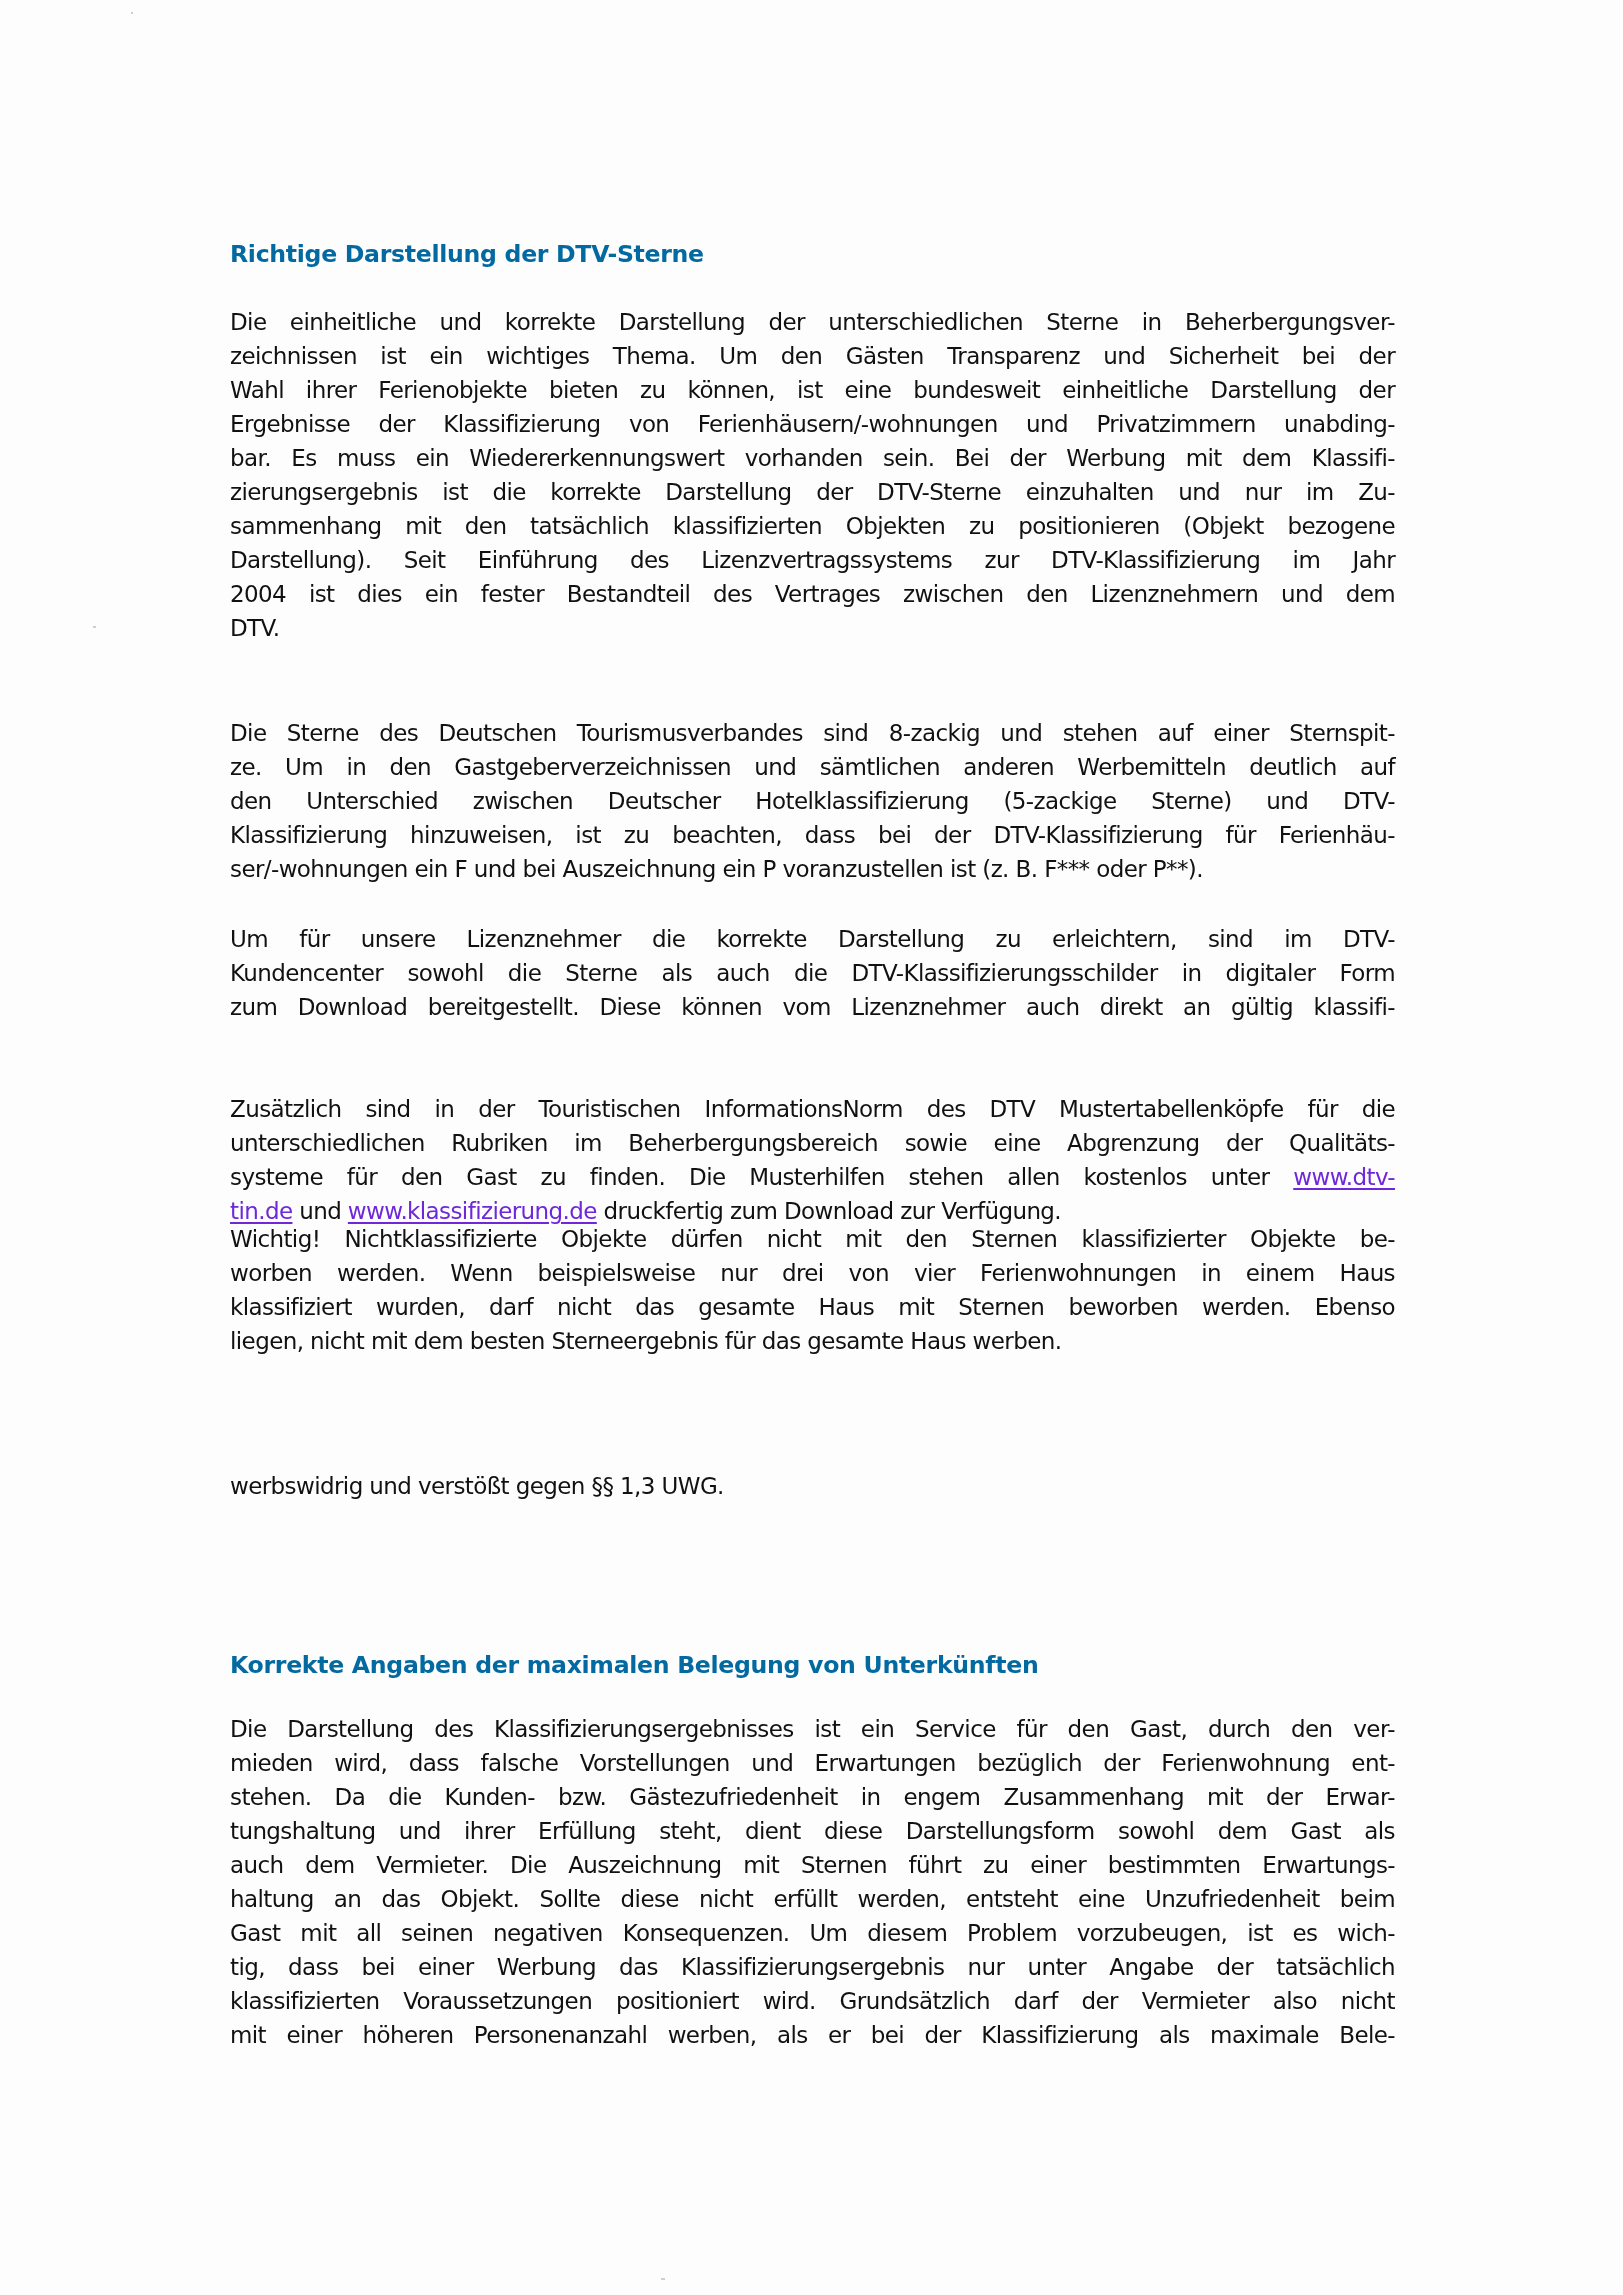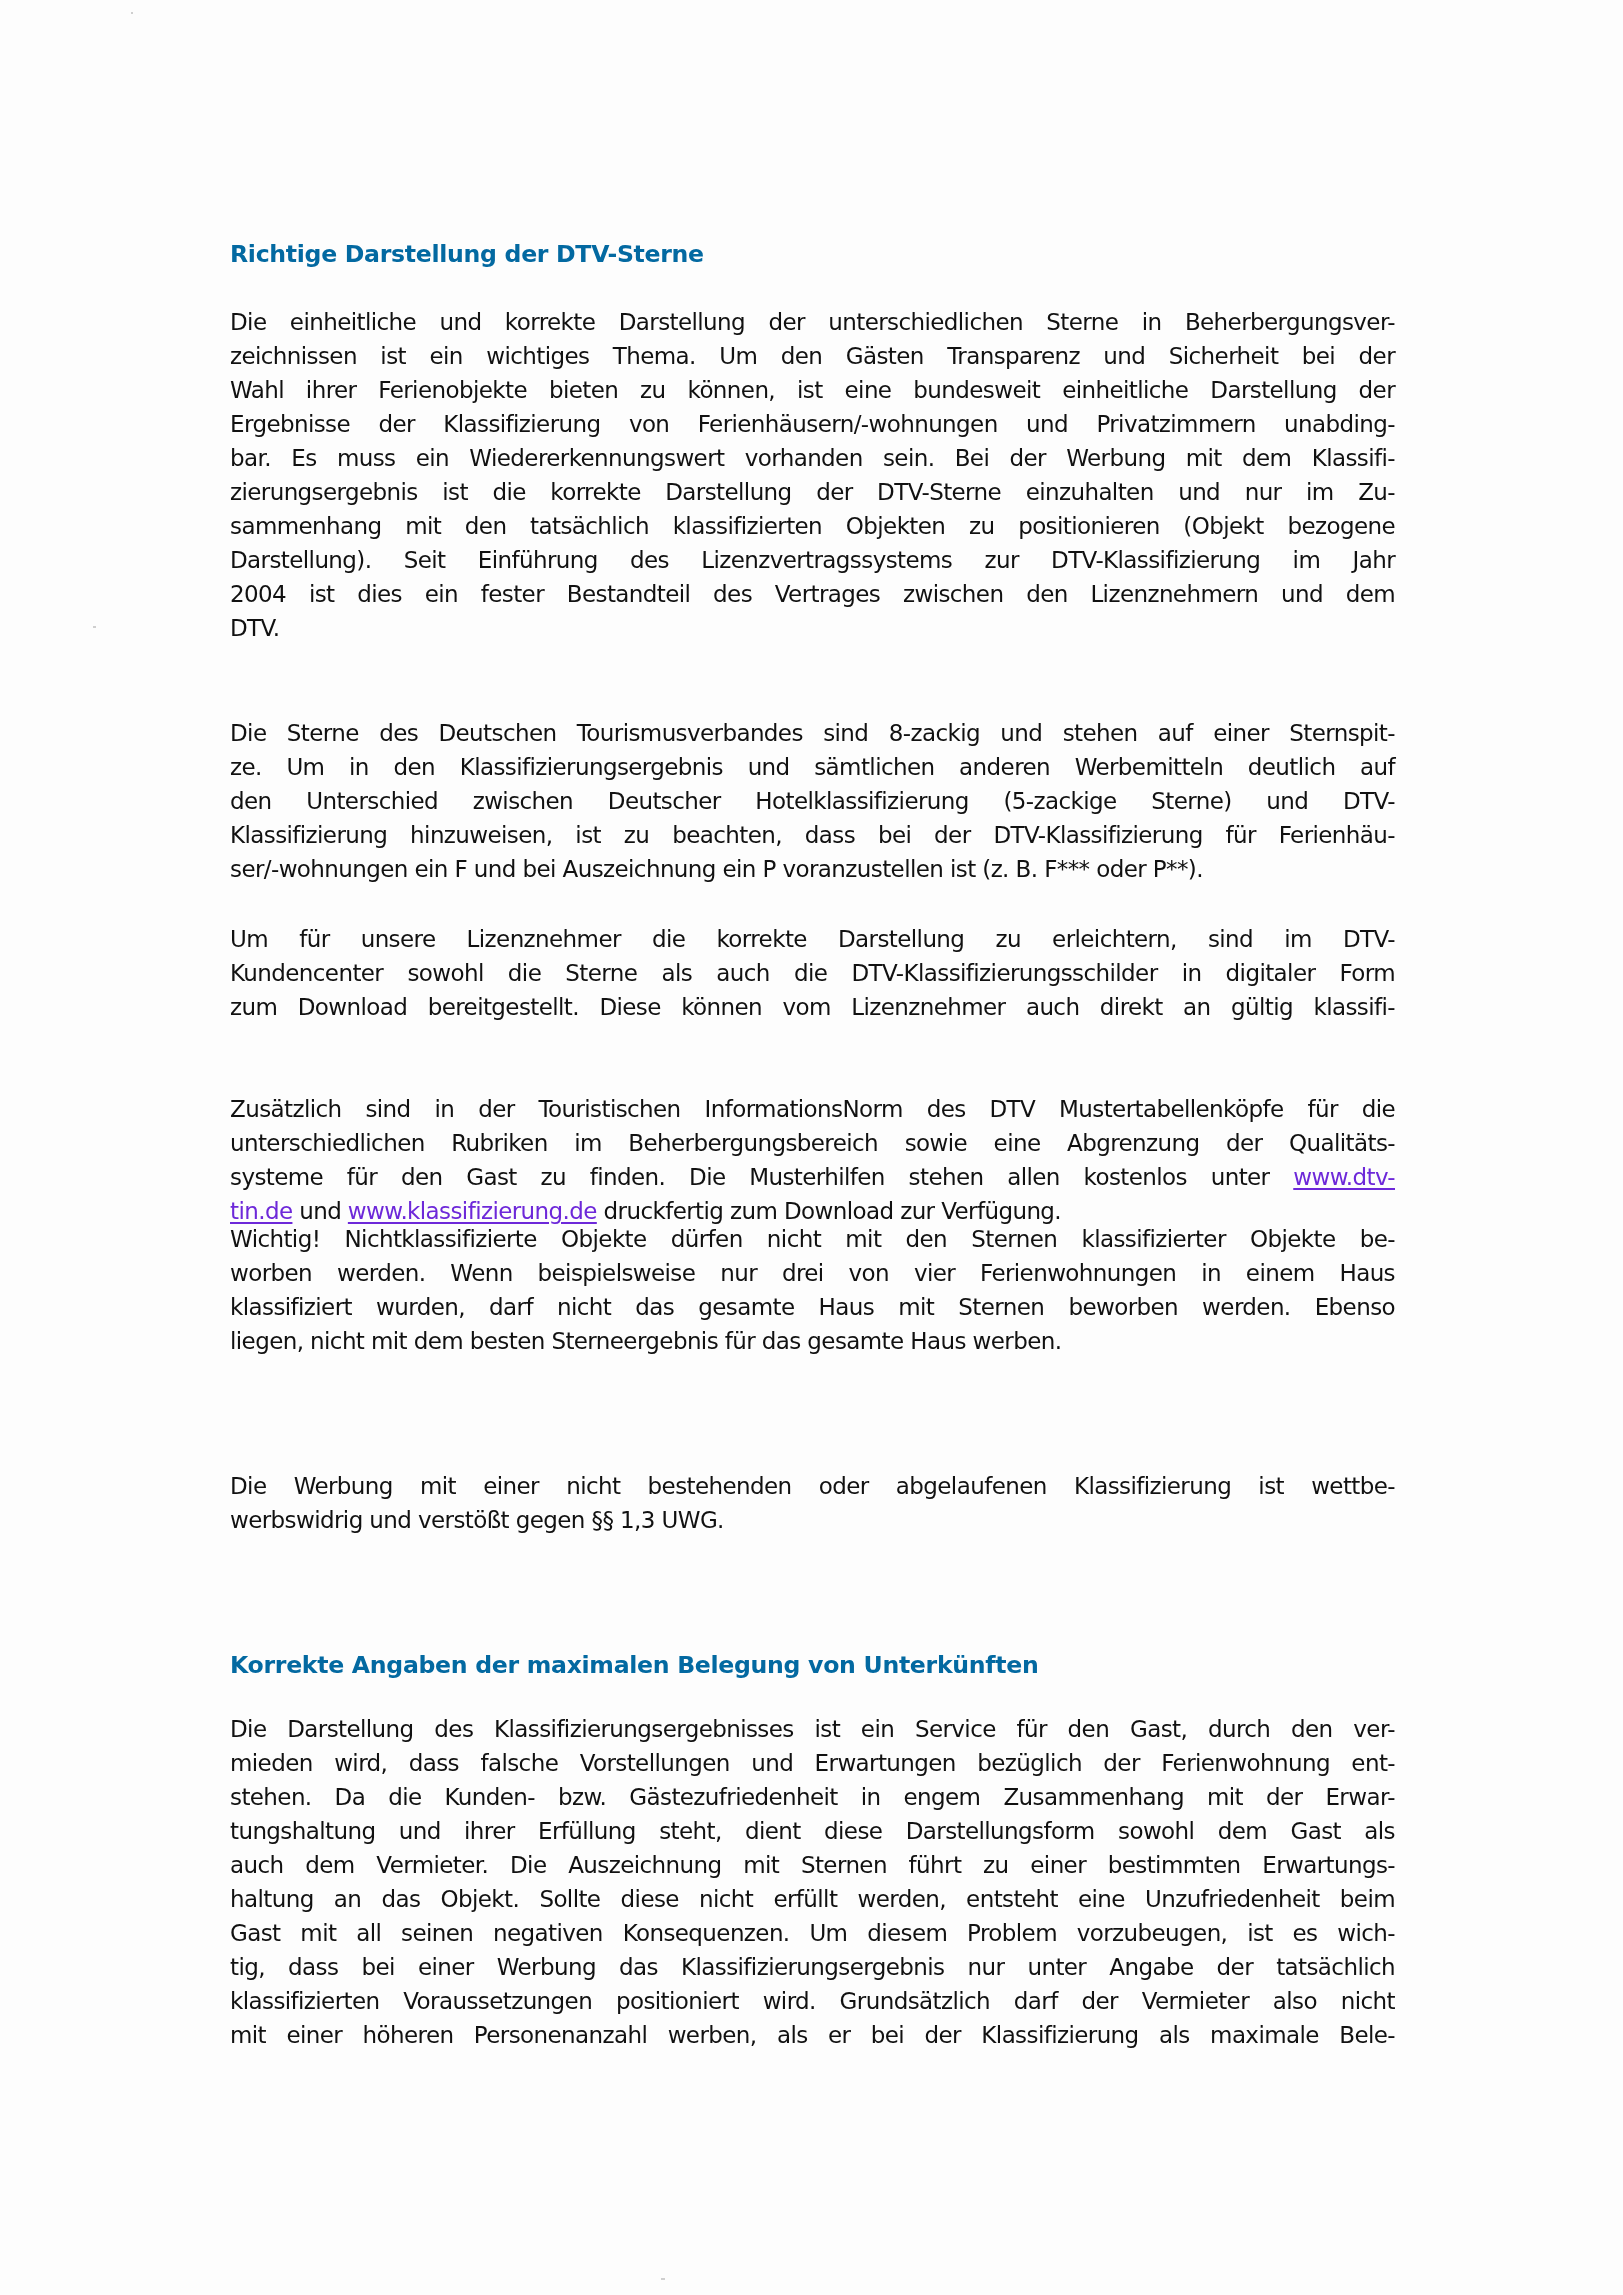--- a/index.html
+++ b/index.html
@@ -44,21 +44,21 @@
     <span class="line">bar. Es muss ein Wiedererkennungswert vorhanden sein. Bei der Werbung mit dem Klassifi-</span>
     <span class="line">zierungsergebnis ist die korrekte Darstellung der DTV-Sterne einzuhalten und nur im Zu-</span>
     <span class="line">sammenhang mit den tatsächlich klassifizierten Objekten zu positionieren (Objekt bezogene</span>
     <span class="line">Darstellung). Seit Einführung des Lizenzvertragssystems zur DTV-Klassifizierung im Jahr</span>
     <span class="line">2004 ist dies ein fester Bestandteil des Vertrages zwischen den Lizenznehmern und dem</span>
     <span class="line last">DTV.</span>
   </div>
 
   <div class="col" style="top:716px;">
     <span class="line">Die Sterne des Deutschen Tourismusverbandes sind 8-zackig und stehen auf einer Sternspit-</span>
-    <span class="line">ze. Um in den Klassifizierungsergebnis und sämtlichen anderen Werbemitteln deutlich auf</span>
+    <span class="line">ze. Um in den Gastgeberverzeichnissen und sämtlichen anderen Werbemitteln deutlich auf</span>
     <span class="line">den Unterschied zwischen Deutscher Hotelklassifizierung (5-zackige Sterne) und DTV-</span>
     <span class="line">Klassifizierung hinzuweisen, ist zu beachten, dass bei der DTV-Klassifizierung für Ferienhäu-</span>
     <span class="line last">ser/-wohnungen ein F und bei Auszeichnung ein P voranzustellen ist (z. B. F*** oder P**).</span>
   </div>
 
   <div class="col" style="top:922px;">
     <span class="line">Um für unsere Lizenznehmer die korrekte Darstellung zu erleichtern, sind im DTV-</span>
     <span class="line">Kundencenter sowohl die Sterne als auch die DTV-Klassifizierungsschilder in digitaler Form</span>
     <span class="line">zum Download bereitgestellt. Diese können vom Lizenznehmer auch direkt an gültig klassifi-</span>
   </div>
@@ -71,21 +71,20 @@
   </div>
 
   <div class="col" style="top:1222px;">
     <span class="line">Wichtig! Nichtklassifizierte Objekte dürfen nicht mit den Sternen klassifizierter Objekte be-</span>
     <span class="line">worben werden. Wenn beispielsweise nur drei von vier Ferienwohnungen in einem Haus</span>
     <span class="line">klassifiziert wurden, darf nicht das gesamte Haus mit Sternen beworben werden. Ebenso</span>
     <span class="line last">liegen, nicht mit dem besten Sterneergebnis für das gesamte Haus werben.</span>
   </div>
 
   <div class="col" style="top:1469px;">
-    <span class="line">Die Werbung mit einer nicht bestehenden oder abgelaufenen Klassifizierung ist wettbe-</span>
     <span class="line last">werbswidrig und verstößt gegen §§ 1,3 UWG.</span>
   </div>
 
   <div class="h" style="top:1651px;">Korrekte Angaben der maximalen Belegung von Unterkünften</div>
 
   <div class="col" style="top:1712px;">
     <span class="line">Die Darstellung des Klassifizierungsergebnisses ist ein Service für den Gast, durch den ver-</span>
     <span class="line">mieden wird, dass falsche Vorstellungen und Erwartungen bezüglich der Ferienwohnung ent-</span>
     <span class="line">stehen. Da die Kunden- bzw. Gästezufriedenheit in engem Zusammenhang mit der Erwar-</span>
     <span class="line">tungshaltung und ihrer Erfüllung steht, dient diese Darstellungsform sowohl dem Gast als</span>

